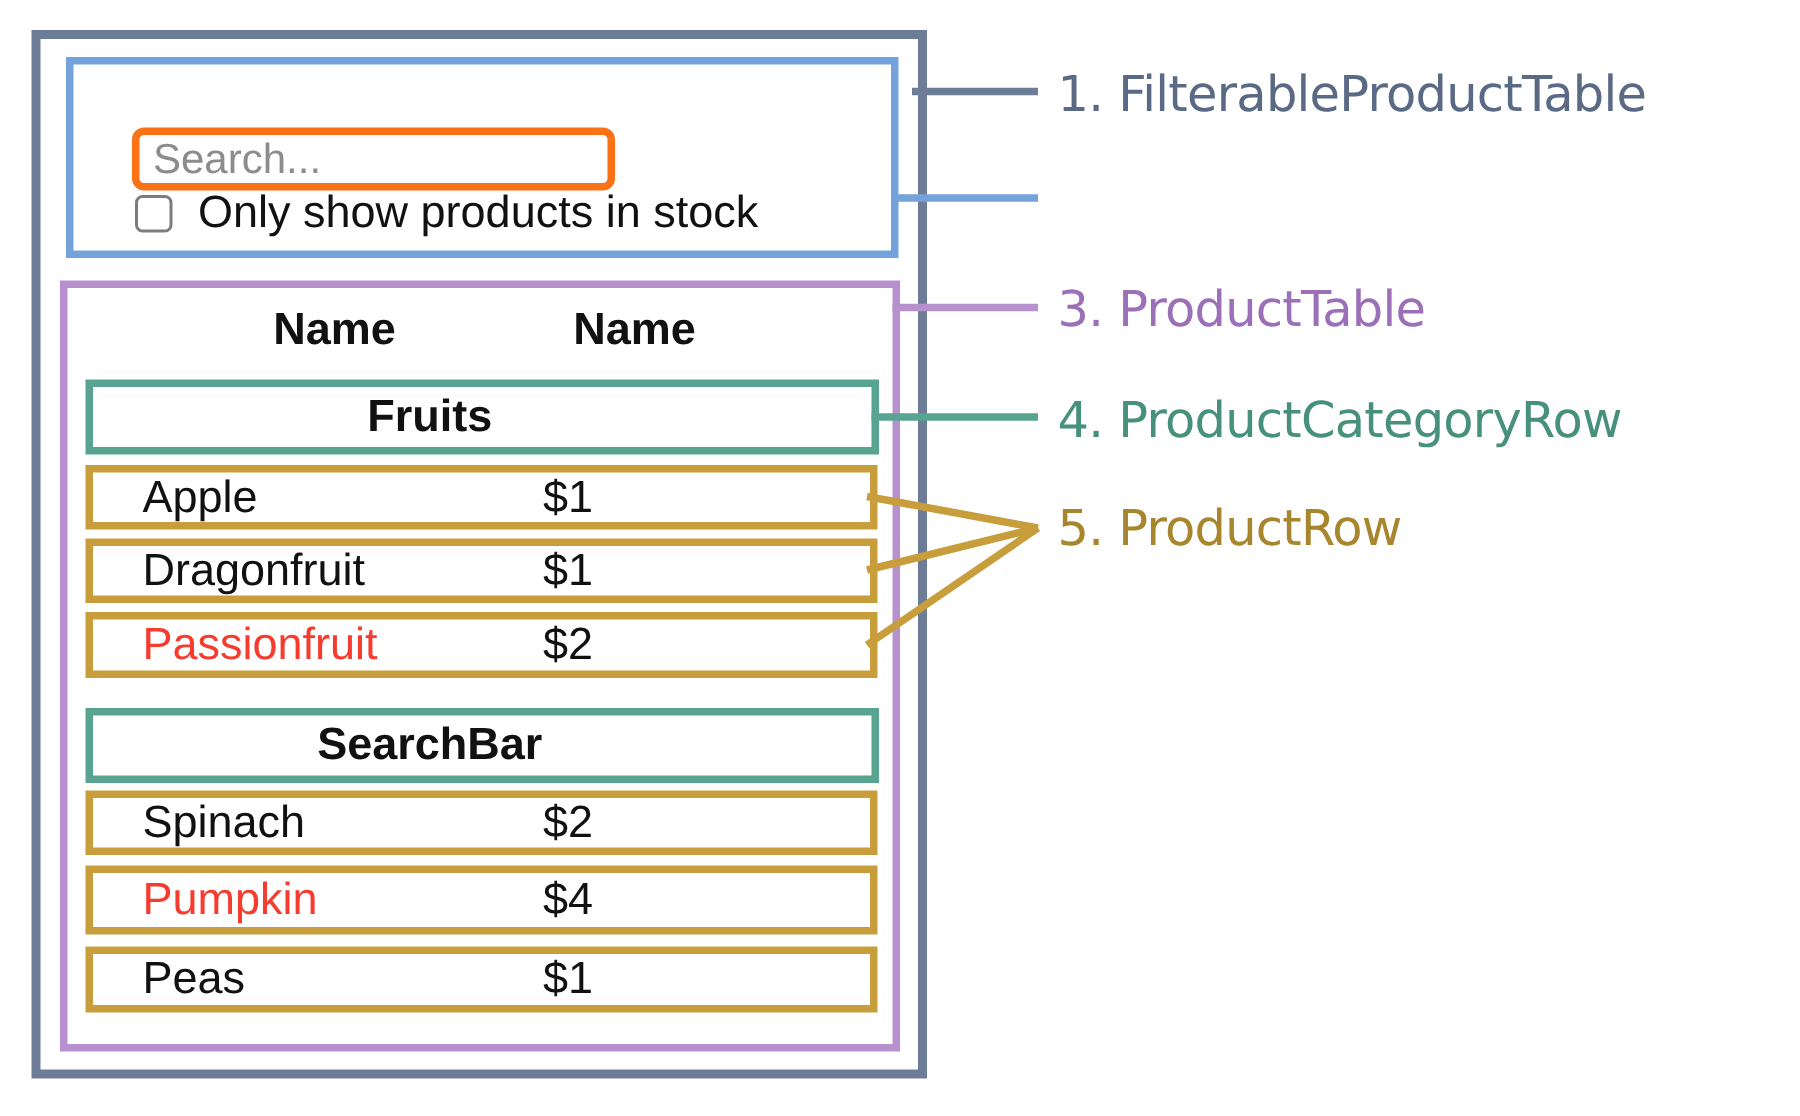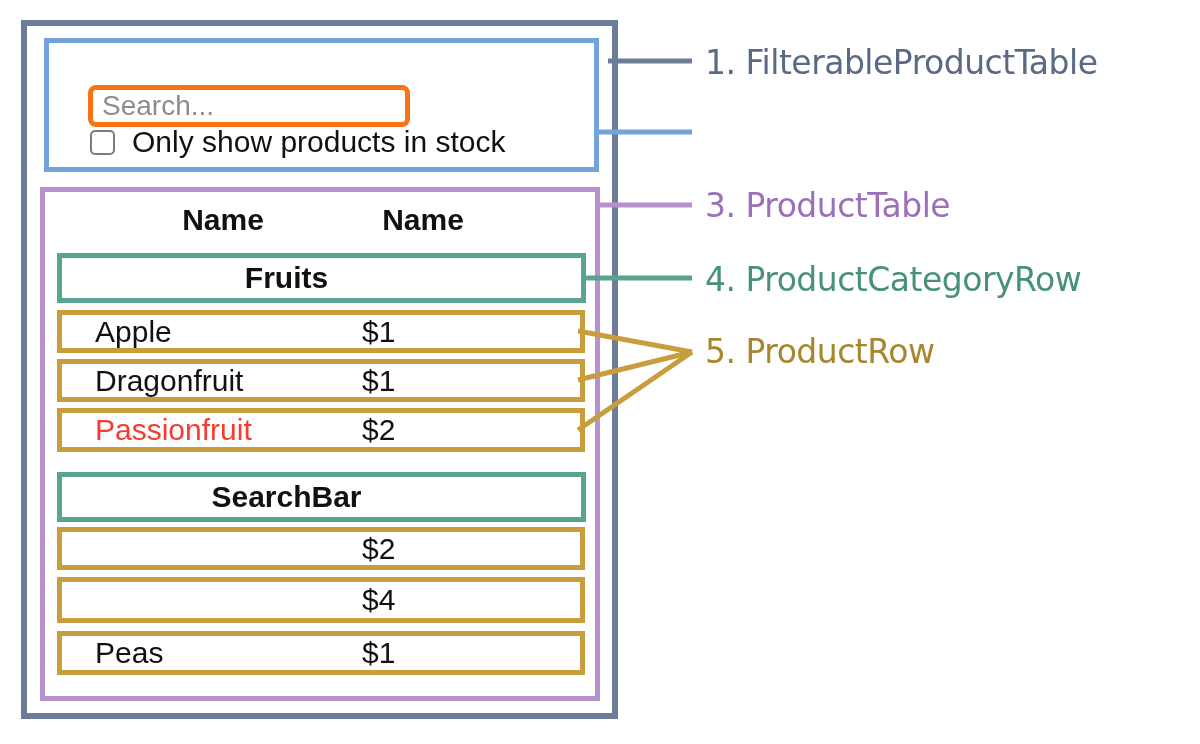--- a/index.html
+++ b/index.html
@@ -93,23 +93,25 @@
       <div class="box row-box row-passionfruit" style="border-color: rgb(200, 157, 60);">
         <span class="row-name" style="color: rgb(246, 59, 47);">Passionfruit</span>
         <span class="row-price">$2</span>
       </div>
 
       <div class="box cat-box cat-vegetables" style="border-color: rgb(89, 164, 145);">
         <span class="cat-label">SearchBar</span>
       </div>
 
       <div class="box row-box row-spinach" style="border-color: rgb(200, 157, 60);">
+        <span class="row-name" style="color: rgb(17, 17, 17);">Spinach</span>
         <span class="row-price">$2</span>
       </div>
       <div class="box row-box row-pumpkin" style="border-color: rgb(200, 157, 60);">
+        <span class="row-name" style="color: rgb(246, 59, 47);">Pumpkin</span>
         <span class="row-price">$4</span>
       </div>
       <div class="box row-box row-peas" style="border-color: rgb(200, 157, 60);">
         <span class="row-name" style="color: rgb(17, 17, 17);">Peas</span>
         <span class="row-price">$1</span>
       </div>
 
     </div>
   </div>
 

